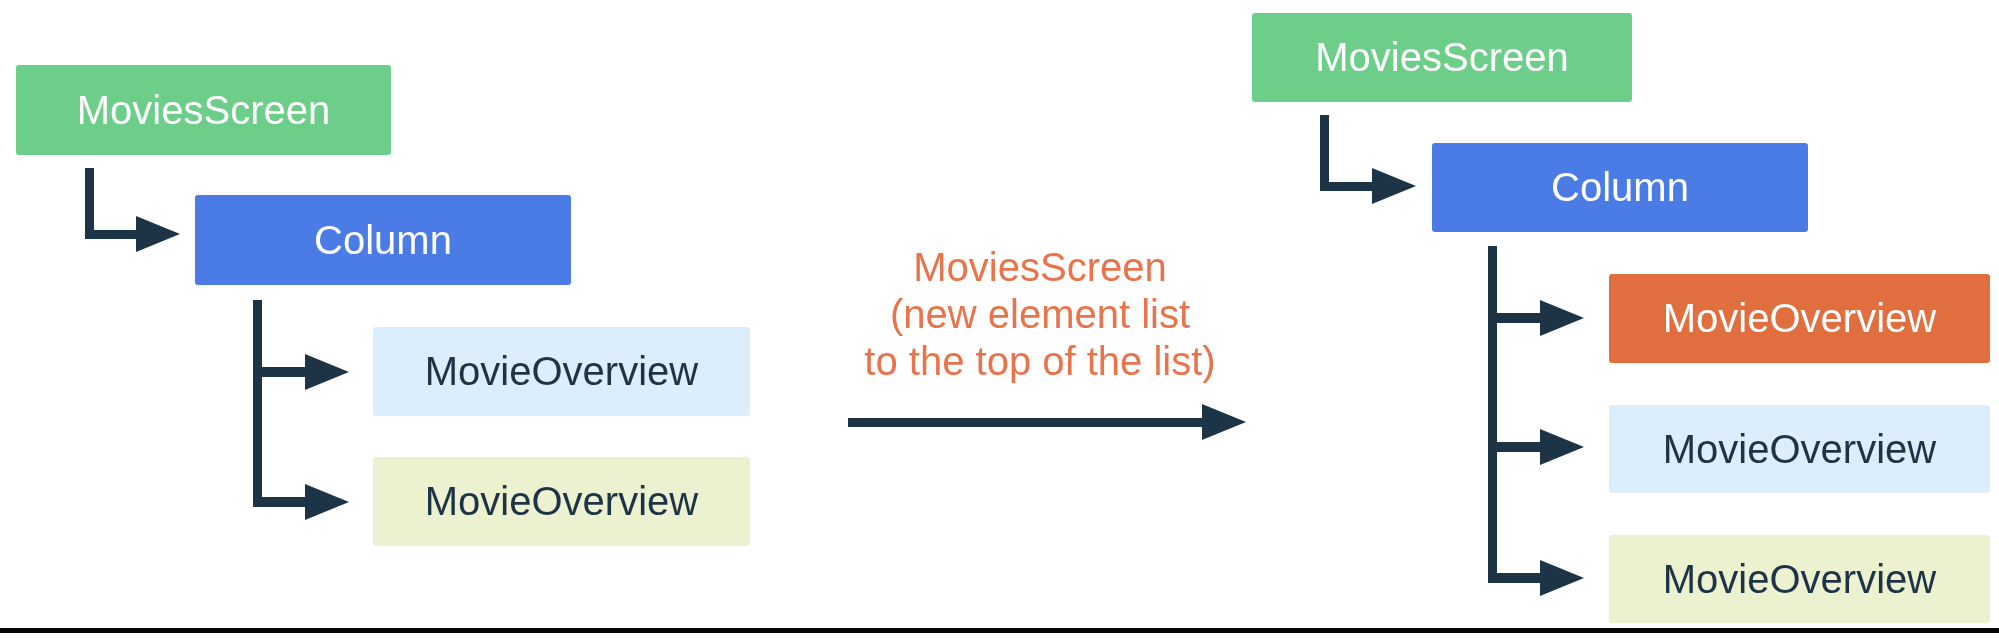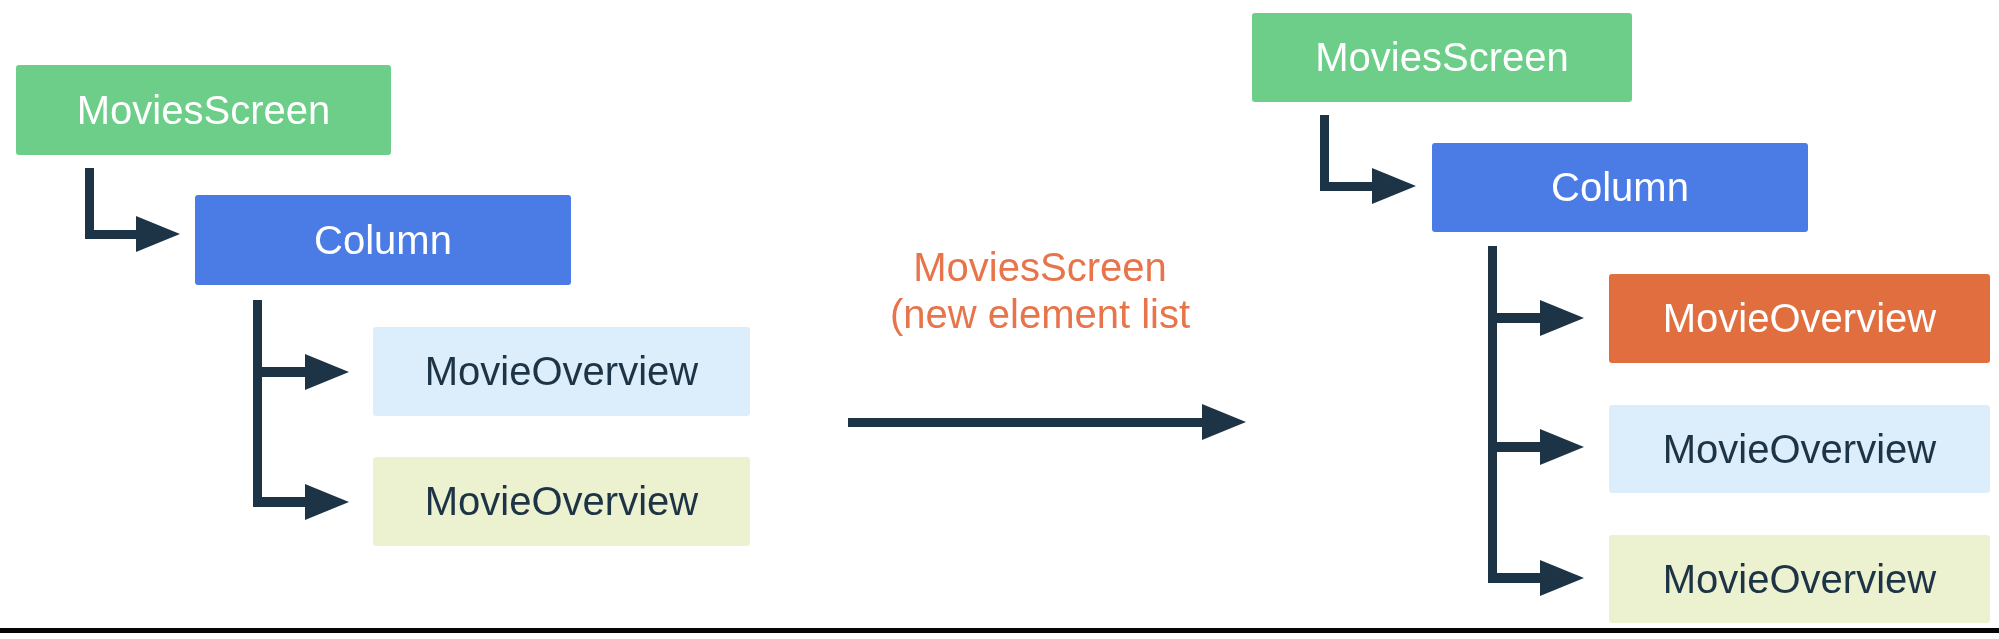--- a/index.html
+++ b/index.html
@@ -75,20 +75,21 @@
 
   <div class="line" style="left:253px; top:497px; width:52px; height:10px;"></div>
   <div class="tri-right" style="left:305px; top:484px;"></div>
   <div class="node pale-yellow" style="left:373px; top:457px; width:377px; height:89px;">
     <span>MovieOverview</span>
   </div>
 
   <div class="caption">
     <div>MoviesScreen</div>
     <div>(new element list</div>
+    <div>to the top of the list)</div>
   </div>
   <div class="line" style="left:848px; top:418px; width:358px; height:9px;"></div>
   <div class="tri-right" style="left:1202px; top:404px;"></div>
 
   <div class="node green" style="left:1252px; top:13px; width:380px; height:89px;">
     <span>MoviesScreen</span>
   </div>
 
   <div class="line" style="left:1320px; top:115px; width:9px; height:76px;"></div>
   <div class="line" style="left:1320px; top:182px; width:52px; height:9px;"></div>

